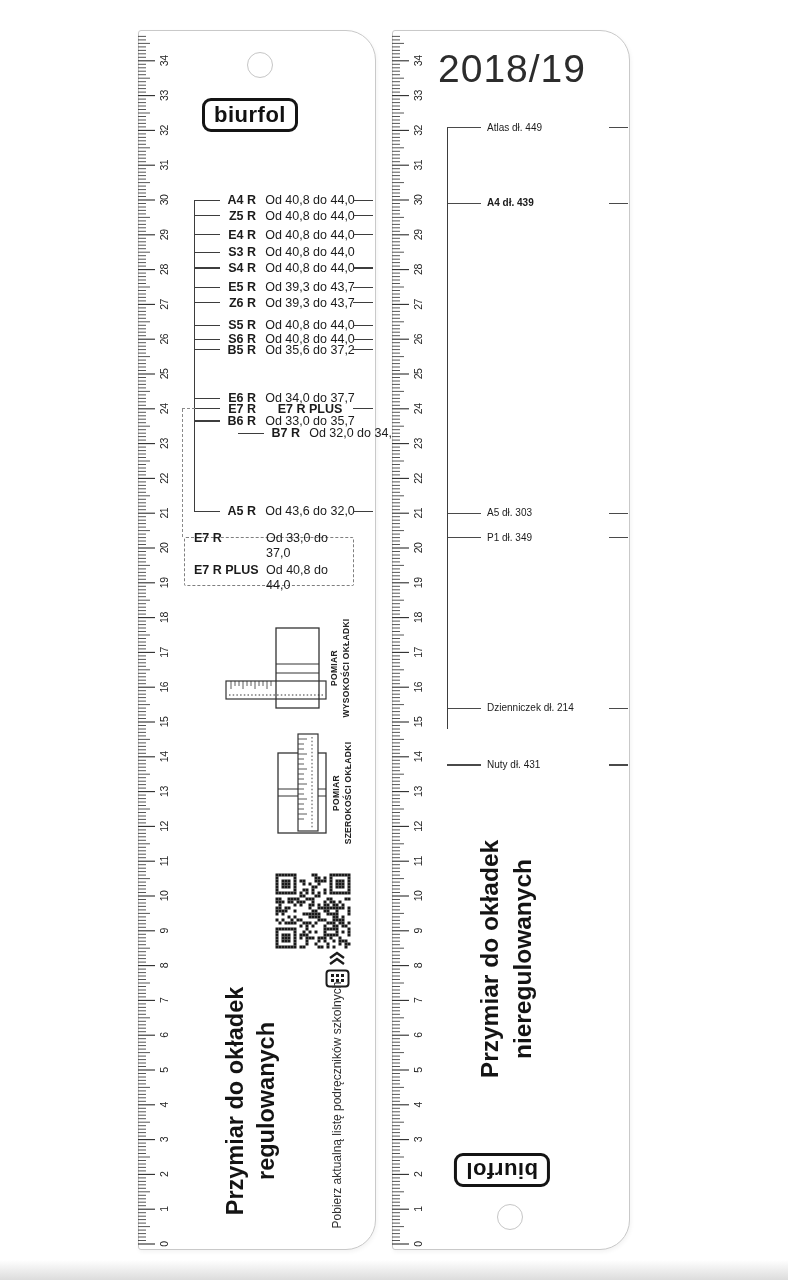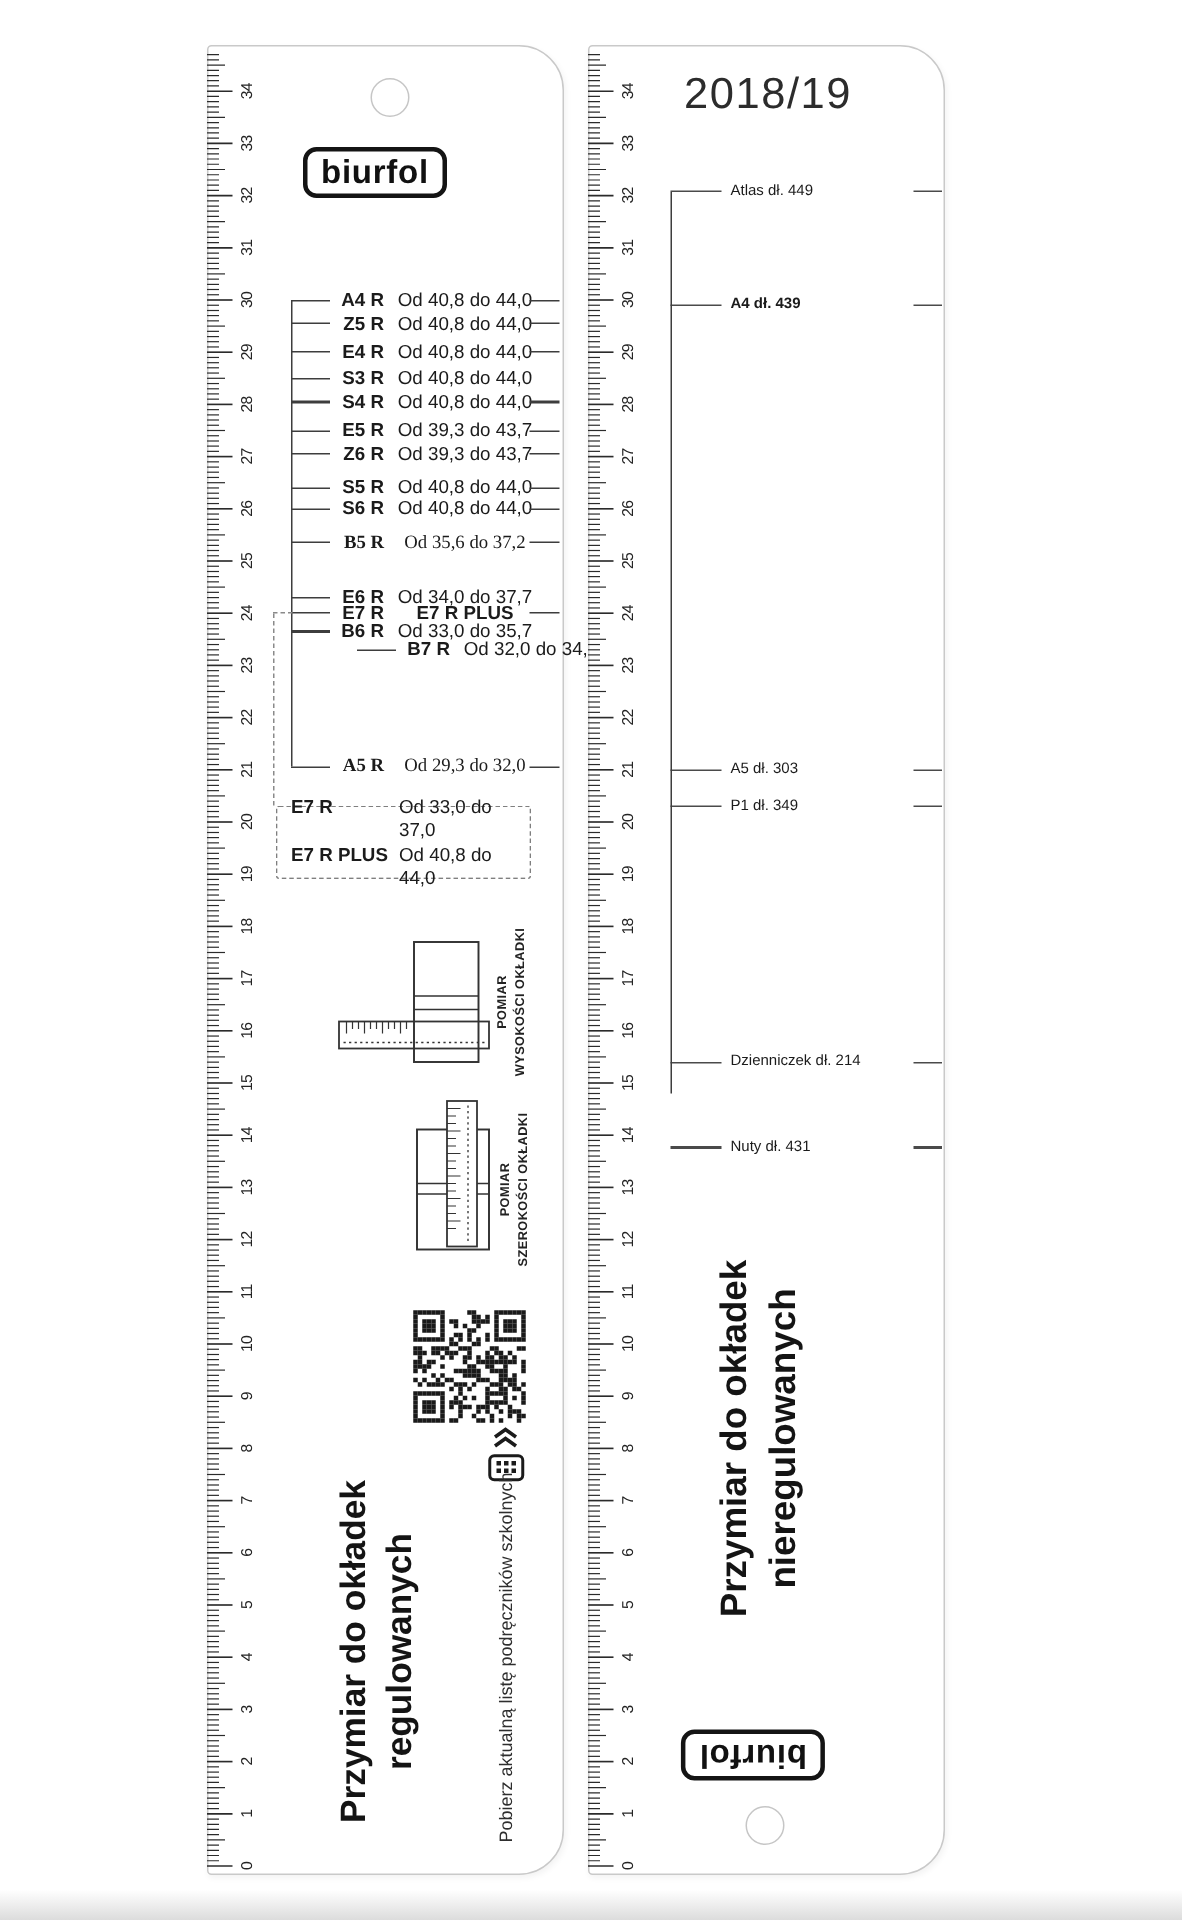--- a/index.html
+++ b/index.html
@@ -23,21 +23,21 @@
   .hole{position:absolute;width:24px;height:24px;border-radius:50%;
     border:1.3px solid #c6c6c6;background:#fff;}
   .logo{
     position:absolute;border:3px solid #141414;border-radius:9px;
     font-weight:700;font-size:22px;line-height:25px;height:25px;
     padding:1px 9px 2px 9px;letter-spacing:0.5px;color:#111;background:#fff;
   }
   .logo.flipped{transform:rotate(180deg);}
   .season{
     position:absolute;left:44px;top:16px;width:150px;text-align:center;
-    font-size:29px;letter-spacing:1px;color:#2c2c2c;
+    font-size:39px;letter-spacing:1px;color:#2c2c2c;
   }
   
   .srow{position:absolute;left:55px;width:180px;height:13px;}
   .srow .ln{position:absolute;top:6px;height:1.2px;background:#3d3d3d;}
   .srow .ln-l{left:0;width:26px;}
   .srow .ln-r{right:1px;width:20px;}
   .srow .lab{position:absolute;left:28px;width:34px;text-align:right;
     font-weight:700;font-size:12.5px;top:50%;transform:translateY(-52%);white-space:nowrap;}
   .srow .val{position:absolute;left:66px;width:100px;text-align:center;
     font-size:12.5px;top:50%;transform:translateY(-52%);white-space:nowrap;}
@@ -511,21 +511,21 @@
         <span class="lab">S5 R</span>
         <span class="val">Od 40,8 do 44,0</span>
         <span class="ln ln-r"></span>
       </div>
       <div class="srow" style="top: 301.7px;">
         <span class="ln ln-l"></span>
         <span class="lab">S6 R</span>
         <span class="val">Od 40,8 do 44,0</span>
         <span class="ln ln-r"></span>
       </div>
-      <div class="srow" style="top: 324px; font-family: Liberation Serif, serif;">
+      <div class="srow" style="top: 312px;">
         <span class="ln ln-l"></span>
         <span class="lab">B5 R</span>
         <span class="val">Od 35,6 do 37,2</span>
         <span class="ln ln-r"></span>
       </div>
       <div class="srow" style="top: 360.86px; padding-left: 48px;">
         <span class="ln ln-l"></span>
         <span class="lab">E6 R</span>
         <span class="val">Od 34,0 do 37,7</span>
         <span class="ln ln-r"></span>
@@ -540,24 +540,24 @@
         <span class="ln ln-l"></span>
         <span class="lab">B6 R</span>
         <span class="val">Od 33,0 do 35,7</span>
       </div>
       <div class="srow" style="top: 395.66px; margin-left: 44px;">
         <span class="ln ln-l"></span>
         <span class="lab">B7 R</span>
         <span class="val">Od 32,0 do 34,7</span>
         <span class="ln ln-r"></span>
       </div>
-      <div class="srow" style="top: 473.96px; font-family: Liberation Serif, serif;">
+      <div class="srow" style="top: 473.96px;">
         <span class="ln ln-l"></span>
         <span class="lab">A5 R</span>
-        <span class="val">Od 29,3 do 32,0</span>
+        <span class="val">Od 43,6 do 32,0</span>
         <span class="ln ln-r"></span>
       </div>
       <div class="bracket" style="left: 55px; top: 169px; height: 311.46px;"></div>
     </div>
 
   <div class="dash-h" style="top:377px;"></div>
   <div class="dash-v" style="top:378px;height:128px;"></div>
 
   <div class="extra-box">
     <div class="extra-row">

